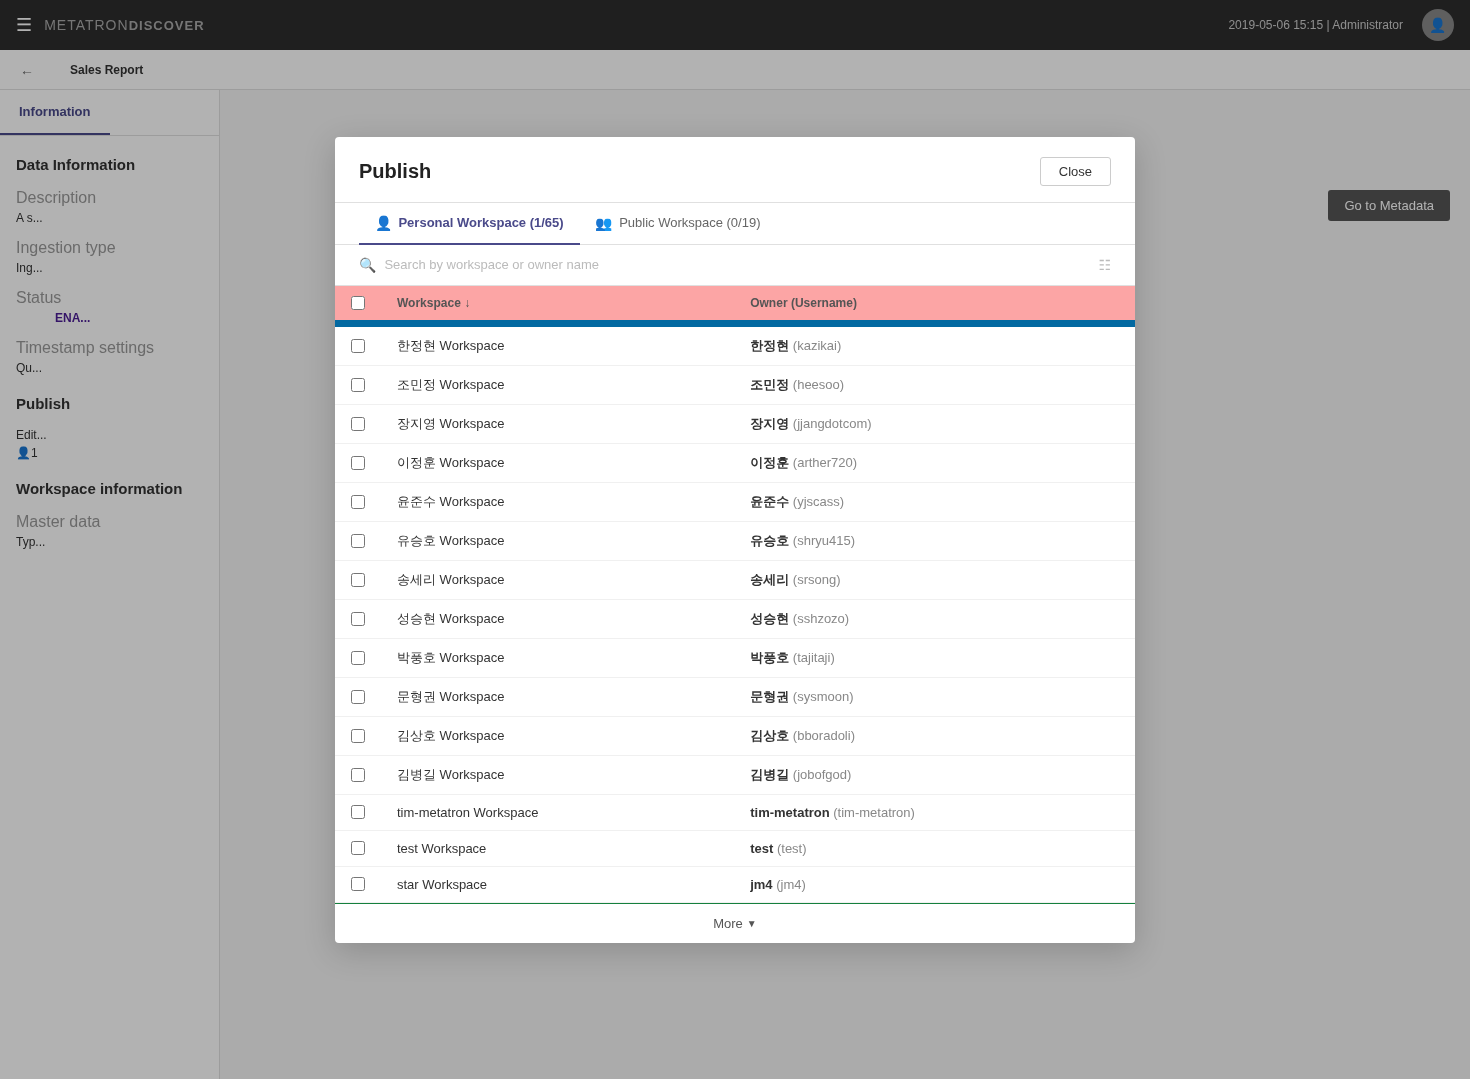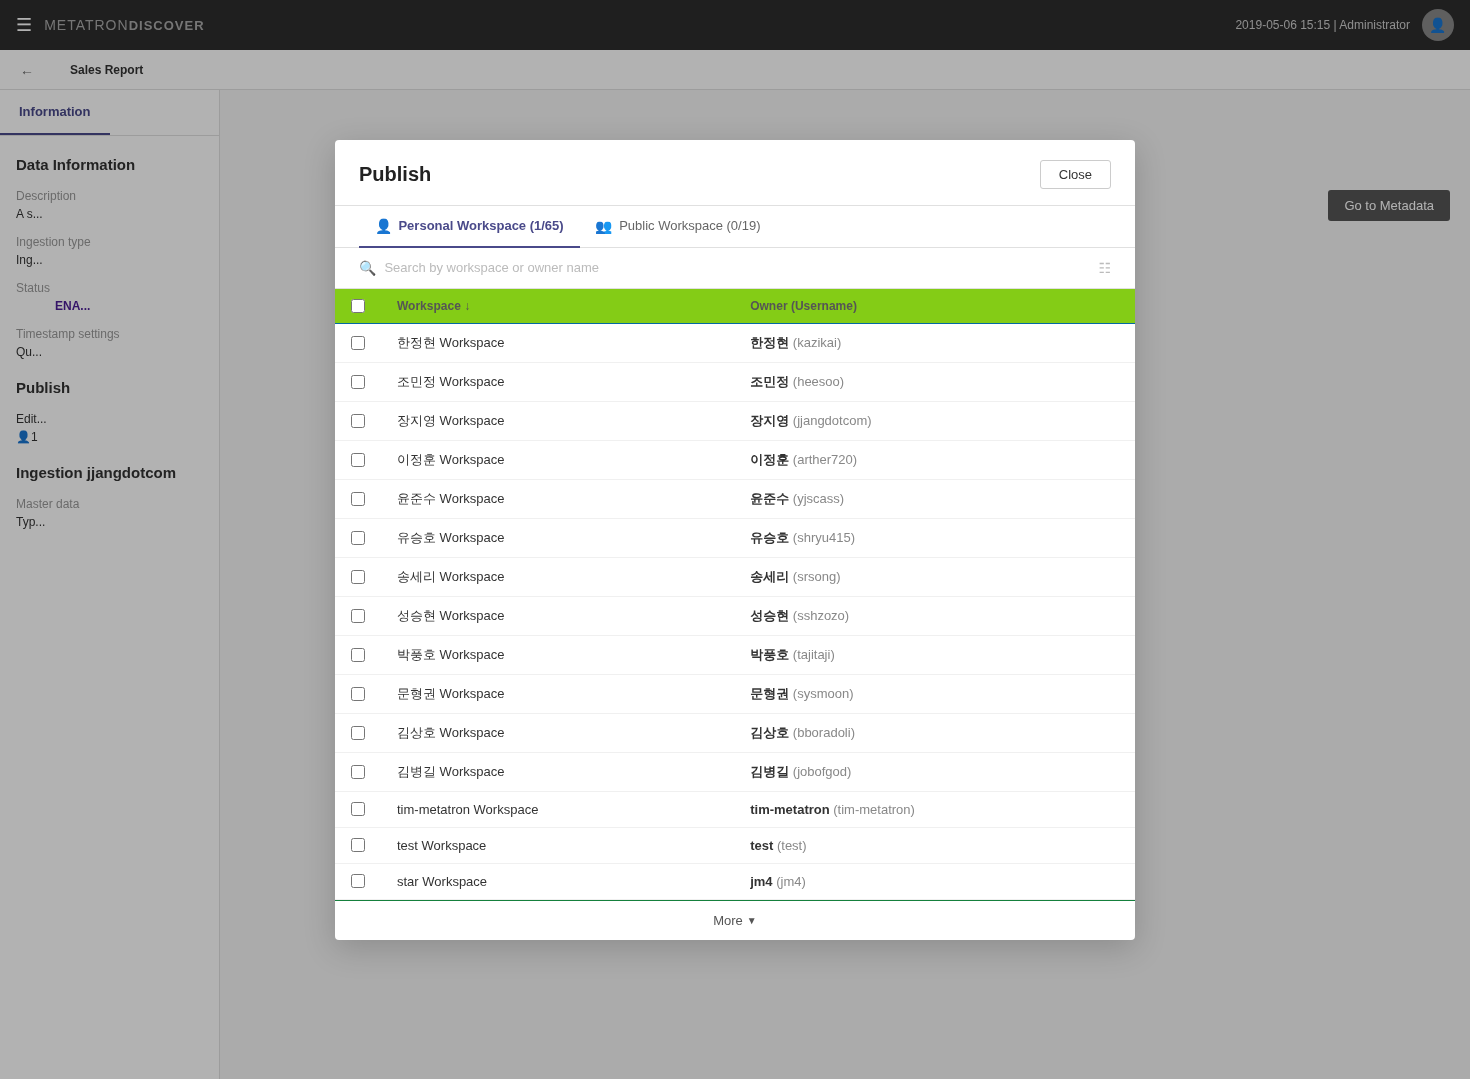--- a/index.html
+++ b/index.html
@@ -44,21 +44,21 @@
       letter-spacing: 1px;
     }
     .top-nav-title span {
       color: #aaa;
       font-weight: 400;
     }
     .top-nav-right {
       margin-left: auto;
       display: flex;
       align-items: center;
-      gap: 12px;
+      gap: 19px;
     }
     .top-nav-date {
       color: #ccc;
       font-size: 12px;
     }
     .top-nav-avatar {
       width: 32px; height: 32px;
       border-radius: 50%;
       background: #888;
       display: flex; align-items: center; justify-content: center;
@@ -123,21 +123,21 @@
     .side-section-title {
       font-size: 15px;
       font-weight: 700;
       color: #333;
       margin-bottom: 16px;
     }
     .side-field {
       margin-bottom: 14px;
     }
     .side-field-label {
-      font-size: 12px;
+      font-size: 16px;
       color: #999;
       margin-bottom: 4px;
     }
     .side-field-value {
       font-size: 12px;
       color: #333;
     }
     .side-field-value.enabled {
       color: #4c1d95;
       font-weight: 600;
@@ -271,22 +271,22 @@
     
     .modal-table-wrap {
       flex: 1;
       overflow-y: auto;
     }
     .modal-table {
       width: 100%;
       border-collapse: collapse;
     }
     .modal-table thead tr {
-      background: #84cc16;
-      border-bottom: 1px solid #0369a1;
+      background: #fca5a5;
+      border-bottom: 7px solid #0369a1;
     }
     .modal-table thead th {
       padding: 10px 16px;
       text-align: left;
       font-size: 12px;
       font-weight: 600;
       color: #555;
     }
     .modal-table thead th:first-child {
       width: 40px;
@@ -399,21 +399,21 @@
     <div class="side-field">
       <div class="side-field-label">Timestamp settings</div>
       <div class="side-field-value">Qu...</div>
     </div>
     <div style="margin-top:20px;">
       <div class="side-section-title">Publish</div>
       <div class="side-field-value">Edit...</div>
       <div class="side-field-value" style="margin-top:4px;">👤1</div>
     </div>
     <div style="margin-top:20px;">
-      <div class="side-section-title">Ingestion jjangdotcom</div>
+      <div class="side-section-title">Workspace information</div>
       <div class="side-field">
         <div class="side-field-label">Master data</div>
         <div class="side-field-value">Typ...</div>
       </div>
     </div>
   </div>
 </div>
 
 <div class="main-content">
   <button class="go-metadata-btn">Go to Metadata</button>

